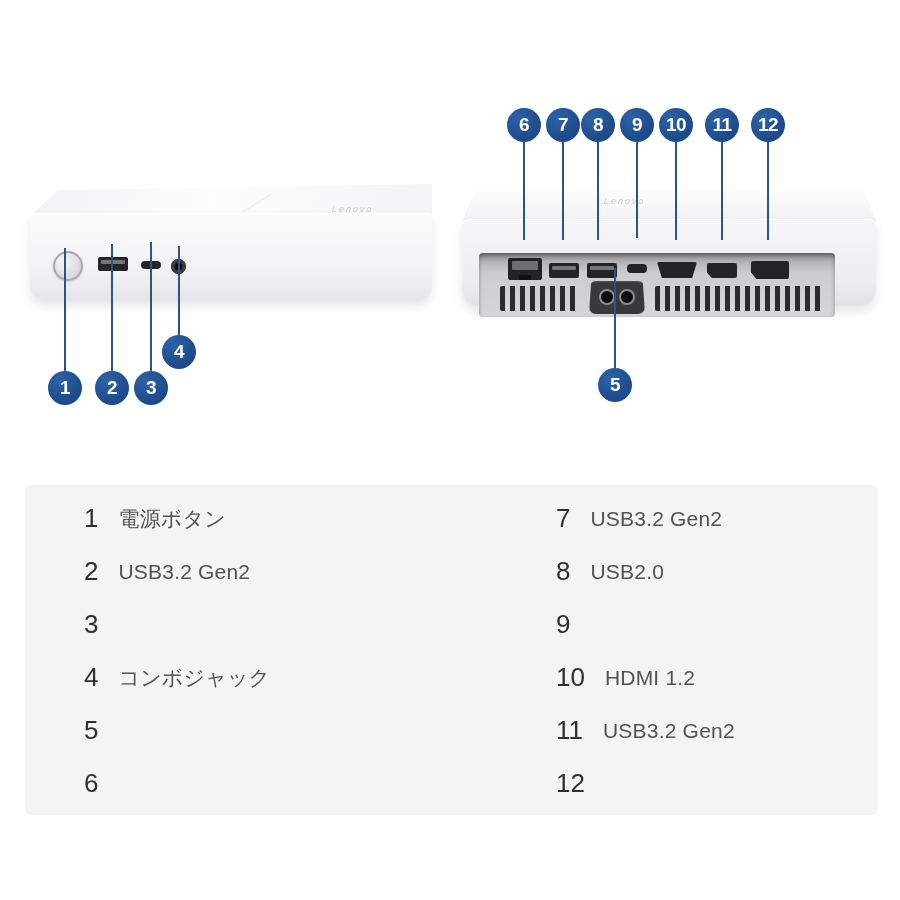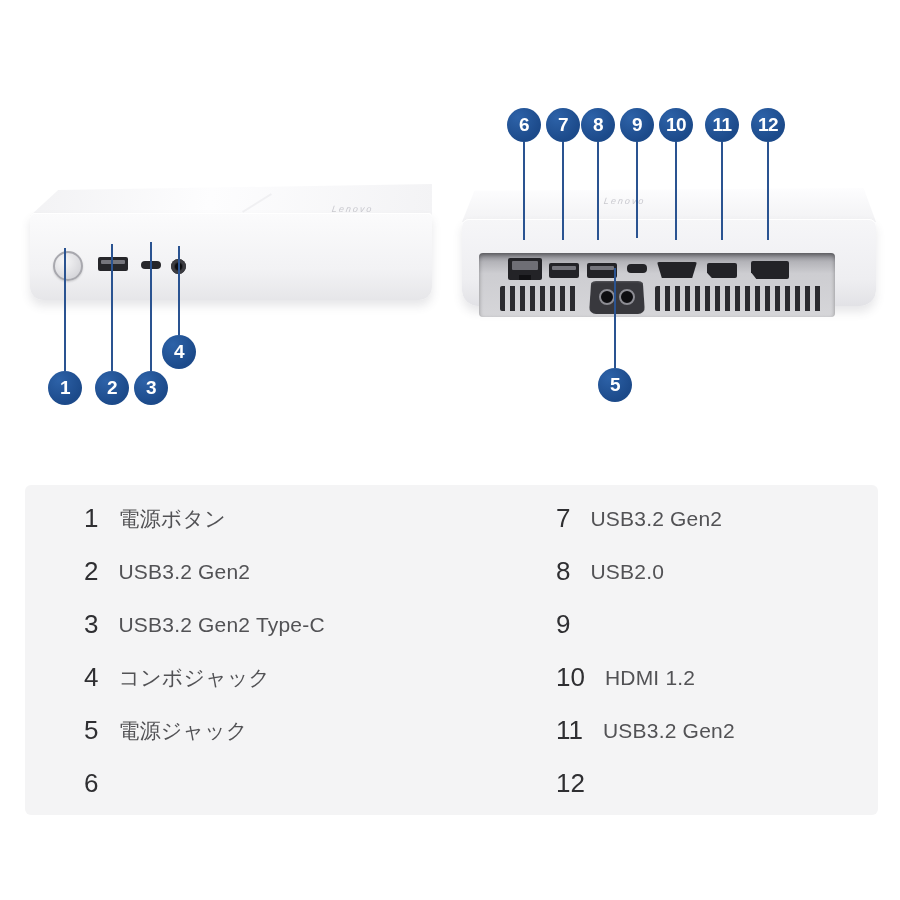--- a/index.html
+++ b/index.html
@@ -200,29 +200,27 @@
       <div class="lrow">
         <span class="lnum">1</span>
         <span class="llbl">電源ボタン</span>
       </div>
       <div class="lrow">
         <span class="lnum">2</span>
         <span class="llbl">USB3.2 Gen2</span>
       </div>
       <div class="lrow">
         <span class="lnum">3</span>
-        <span class="llbl">USB3.2 Gen2 Type-C</span>
       </div>
       <div class="lrow">
         <span class="lnum">4</span>
         <span class="llbl">コンボジャック</span>
       </div>
       <div class="lrow">
         <span class="lnum">5</span>
-        <span class="llbl">電源ジャック</span>
       </div>
       <div class="lrow">
         <span class="lnum">6</span>
       </div>
     </div>
     <div class="legend-col right">
       <div class="lrow">
         <span class="lnum">7</span>
         <span class="llbl">USB3.2 Gen2</span>
       </div>

